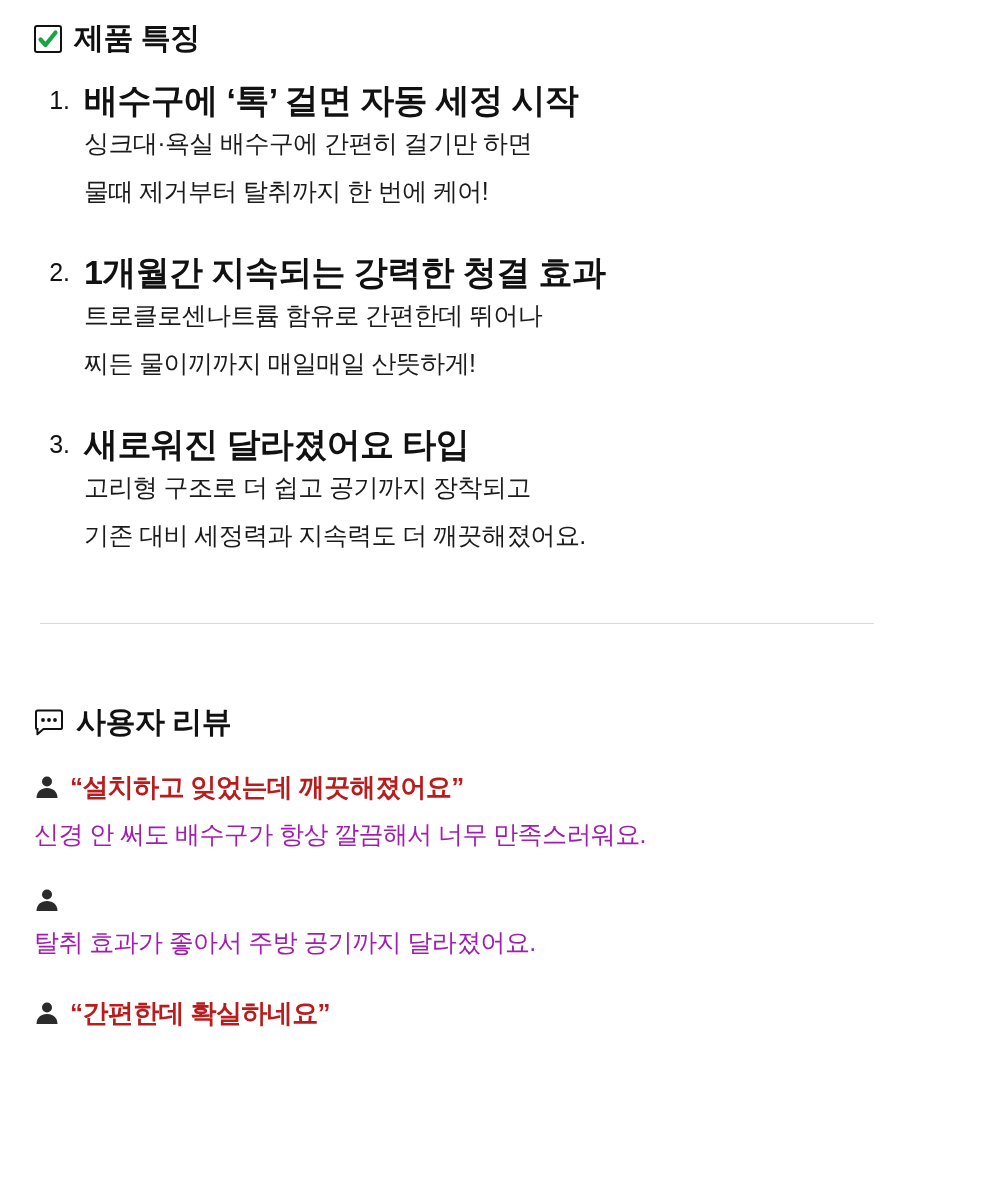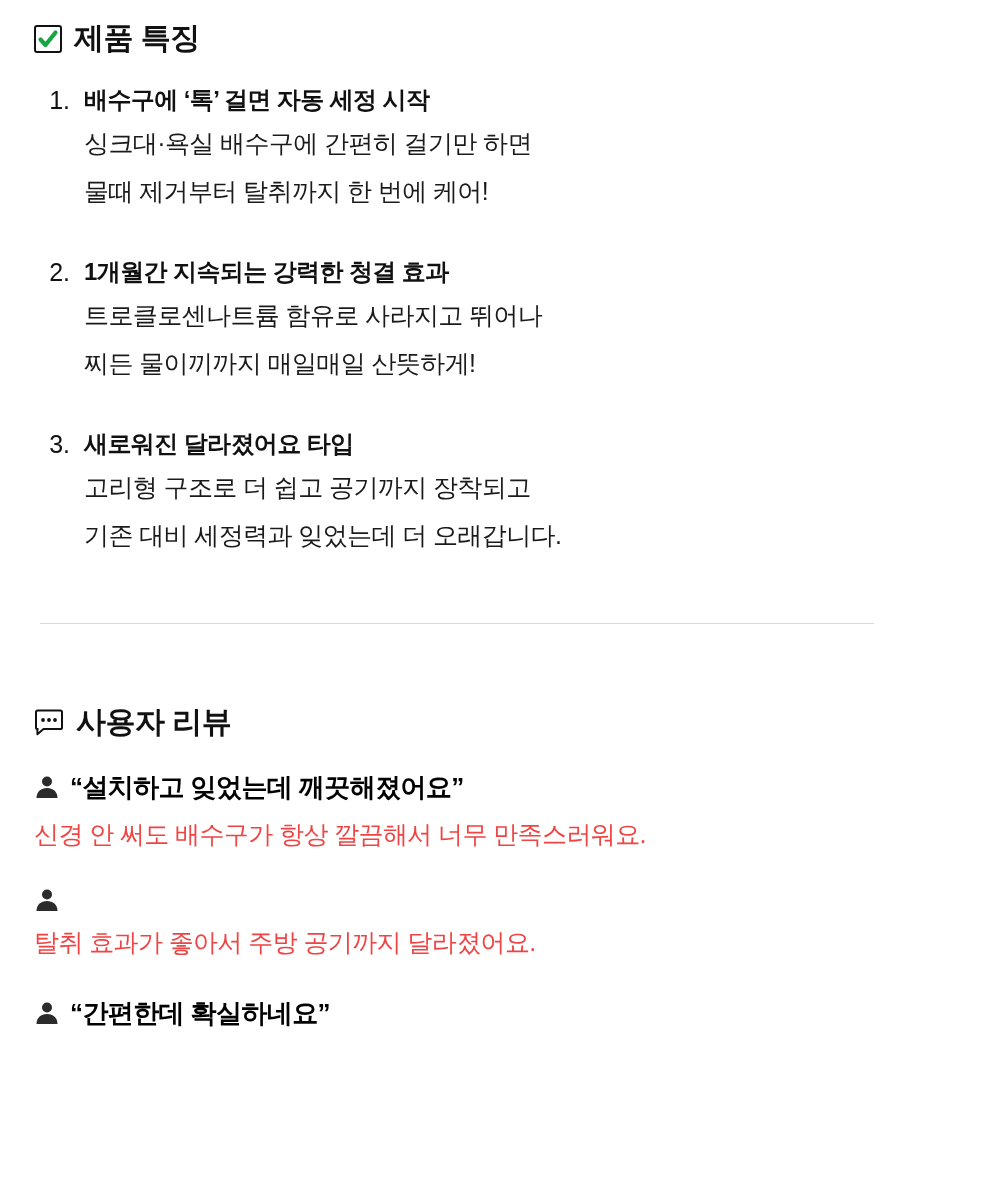--- a/index.html
+++ b/index.html
@@ -69,21 +69,21 @@
     box-sizing: border-box;
     font-size: 25px;
     font-weight: 400;
     line-height: 38px;
     color: #111111;
   }
   .feature .body {
     flex: 1 1 auto;
   }
   .feature .f-title {
-    font-size: 24px;
+    font-size: 34px;
     font-weight: 700;
     line-height: 38px;
     letter-spacing: -0.6px;
     color: #111111;
   }
   .feature .f-line {
     font-size: 25px;
     font-weight: 400;
     line-height: 48px;
     letter-spacing: -0.6px;
@@ -113,30 +113,30 @@
   .review-head {
     display: flex;
     align-items: center;
     gap: 10px;
   }
   .review-quote {
     font-size: 26px;
     font-weight: 700;
     letter-spacing: -0.6px;
     line-height: 36px;
-    color: #000000;
+    color: #b91c1c;
     text-align: center;
   }
   .review-text {
     margin-top: 10px;
     font-size: 25px;
     font-weight: 400;
     letter-spacing: -0.6px;
     line-height: 38px;
-    color: #ef4444;
+    color: #a21caf;
   }
   .person-icon {
     width: 26px;
     height: 26px;
     flex: 0 0 auto;
     display: block;
   }
 </style>
 </head>
 <body>
@@ -159,30 +159,30 @@
       <div class="body">
         <div class="f-title">배수구에 ‘톡’ 걸면 자동 세정 시작</div>
         <div class="f-line">싱크대·욕실 배수구에 간편히 걸기만 하면</div>
         <div class="f-line">물때 제거부터 탈취까지 한 번에 케어!</div>
       </div>
     </li>
     <li class="feature">
       <div class="num">2.</div>
       <div class="body">
         <div class="f-title">1개월간 지속되는 강력한 청결 효과</div>
-        <div class="f-line">트로클로센나트륨 함유로 사라지고 뛰어나</div>
+        <div class="f-line">트로클로센나트륨 함유로 간편한데 뛰어나</div>
         <div class="f-line">찌든 물이끼까지 매일매일 산뜻하게!</div>
       </div>
     </li>
     <li class="feature">
       <div class="num">3.</div>
       <div class="body">
         <div class="f-title">새로워진 달라졌어요 타입</div>
         <div class="f-line">고리형 구조로 더 쉽고 공기까지 장착되고</div>
-        <div class="f-line">기존 대비 세정력과 잊었는데 더 오래갑니다.</div>
+        <div class="f-line">기존 대비 세정력과 지속력도 더 깨끗해졌어요.</div>
       </div>
     </li>
   </ul>
 
   <div class="divider"></div>
 
   <div class="reviews-section">
     <div class="section-head">
       <span class="icon-wrap">
         <svg class="speech-icon" viewBox="0 0 30 28" xmlns="http://www.w3.org/2000/svg">

